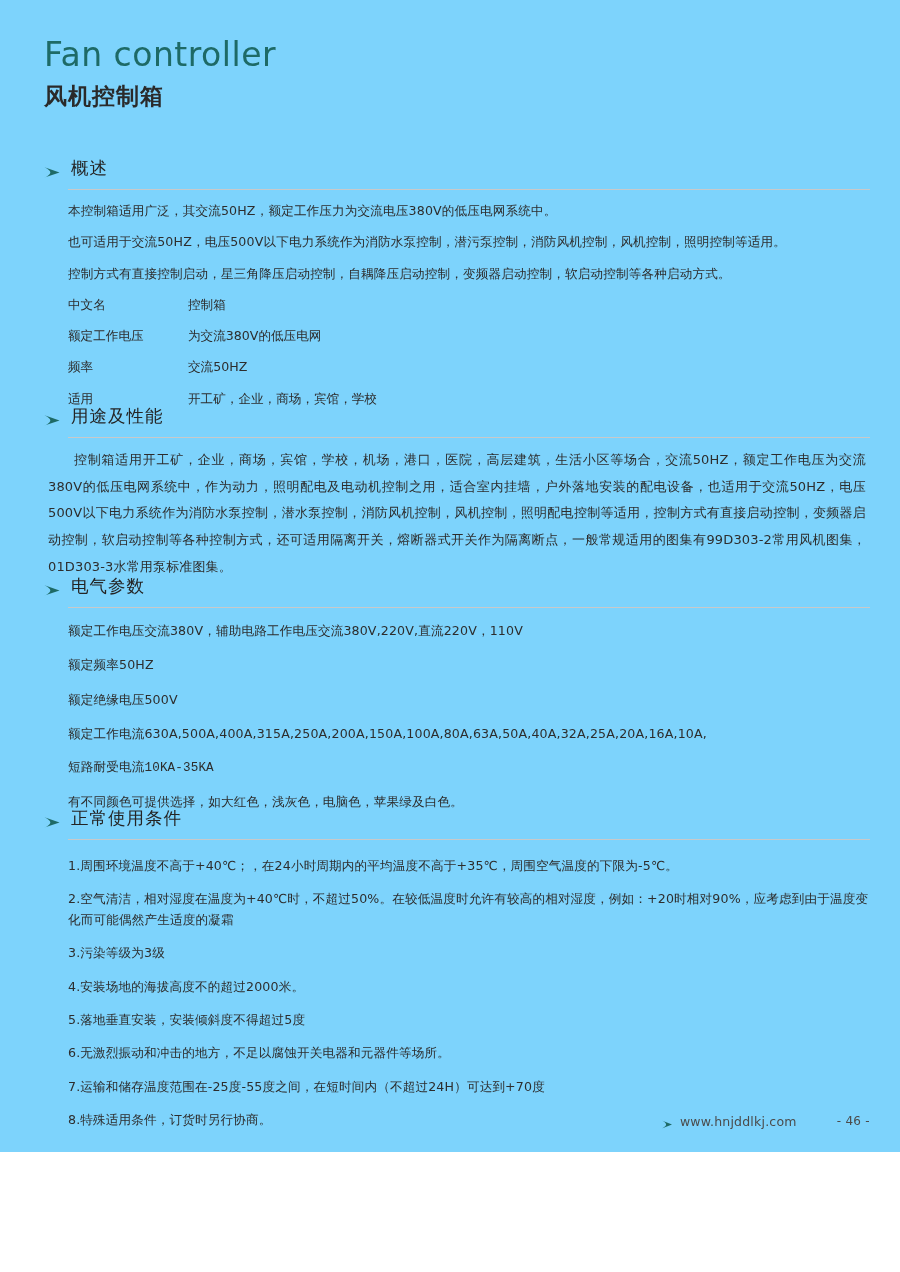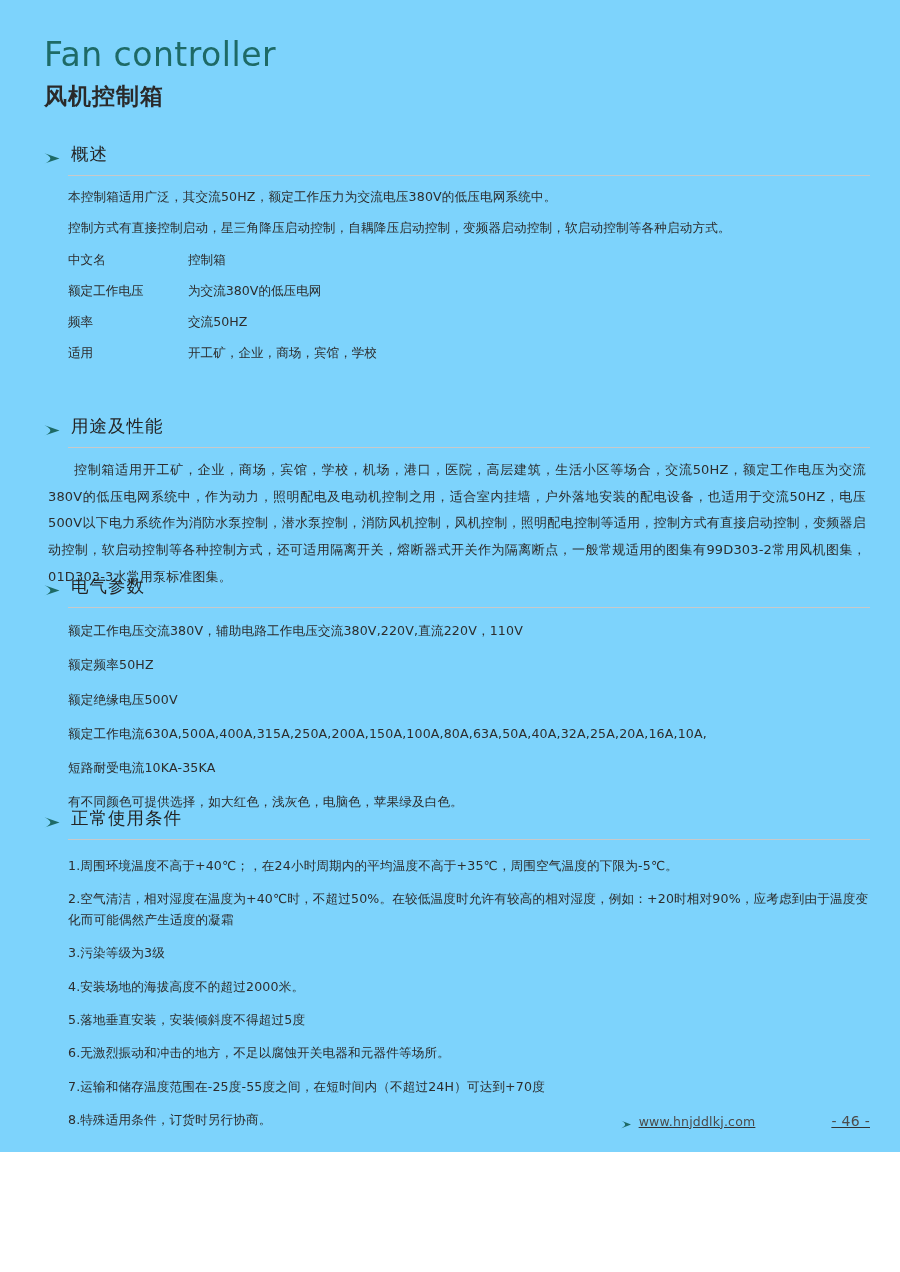--- a/index.html
+++ b/index.html
@@ -131,68 +131,68 @@
   
   .footer {
     position: absolute;
     left: 44px;
     right: 30px;
     bottom: 22px;
     height: 18px;
     display: flex;
     align-items: center;
     justify-content: flex-end;
-    gap: 8px;
-    text-decoration: underline;
+    gap: 0;
   }
   .footer-site {
     display: flex;
     align-items: center;
     gap: 7px;
     font-size: 12.5px;
     color: #4b4b4b;
     letter-spacing: 0.2px;
   }
   .footer-arrow {
     display: inline-block;
     width: 11px;
     height: 9px;
     position: relative;
     top: 0px;
   }
   .footer-page {
-    font-size: 14px;
+    font-size: 12px;
     color: #4b4b4b;
-    margin-left: 68px;
+    margin-left: 40px;
     letter-spacing: 0.3px;
     white-space: nowrap;
   }
 </style>
 </head>
 <body>
 
 <div class="page">
 
   <div class="title-block">
     <div class="title-en">Fan controller</div>
     <div class="title-cn">风机控制箱</div>
   </div>
 
-  <div class="section" style="top:142px;">
+  <div class="section" style="top:156px;">
     <div class="sec-head">
       <span class="arrow-bullet">
         <svg width="17" height="13" viewBox="0 0 17 13" xmlns="http://www.w3.org/2000/svg">
           <path d="M0.5 1.2 L15.5 6.4 L0.5 11.6 C4.8 9.3 6.3 7.9 6.3 6.4 C6.3 4.9 4.8 3.5 0.5 1.2 Z" fill="#1e6a66"></path>
         </svg>
       </span>
       <span class="sec-title">概述</span>
     </div>
     <div class="sec-rule"></div>
     <div class="sec-body">
       <p class="para">本控制箱适用广泛，其交流50HZ，额定工作压力为交流电压380V的低压电网系统中。</p>
+      <p class="para">也可适用于交流50HZ，电压500V以下电力系统作为消防水泵控制，潜污泵控制，消防风机控制，风机控制，照明控制等适用。</p>
       <p class="para">控制方式有直接控制启动，星三角降压启动控制，自耦降压启动控制，变频器启动控制，软启动控制等各种启动方式。</p>
       <div class="spec-list">
         <div class="spec-row">
           <span class="spec-key">中文名</span>
           <span class="spec-val">控制箱</span>
         </div>
         <div class="spec-row">
           <span class="spec-key">额定工作电压</span>
           <span class="spec-val">为交流380V的低压电网</span>
         </div>
@@ -201,21 +201,21 @@
           <span class="spec-val">交流50HZ</span>
         </div>
         <div class="spec-row">
           <span class="spec-key">适用</span>
           <span class="spec-val">开工矿，企业，商场，宾馆，学校</span>
         </div>
       </div>
     </div>
   </div>
 
-  <div class="section" style="top:414px;">
+  <div class="section" style="top:404px;">
     <div class="sec-head">
       <span class="arrow-bullet">
         <svg width="17" height="13" viewBox="0 0 17 13" xmlns="http://www.w3.org/2000/svg">
           <path d="M0.5 1.2 L15.5 6.4 L0.5 11.6 C4.8 9.3 6.3 7.9 6.3 6.4 C6.3 4.9 4.8 3.5 0.5 1.2 Z" fill="#1e6a66"></path>
         </svg>
       </span>
       <span class="sec-title">用途及性能</span>
     </div>
     <div class="sec-rule"></div>
     <div class="sec-body" style="margin-left:0;margin-top:9px;">
@@ -231,21 +231,21 @@
         </svg>
       </span>
       <span class="sec-title">电气参数</span>
     </div>
     <div class="sec-rule"></div>
     <div class="sec-body" style="margin-top:14px;">
       <p class="para" style="margin-bottom:16px;">额定工作电压交流380V，辅助电路工作电压交流380V,220V,直流220V，110V</p>
       <p class="para" style="margin-bottom:16px;">额定频率50HZ</p>
       <p class="para" style="margin-bottom:16px;">额定绝缘电压500V</p>
       <p class="para" style="margin-bottom:16px;">额定工作电流630A,500A,400A,315A,250A,200A,150A,100A,80A,63A,50A,40A,32A,25A,20A,16A,10A,</p>
-      <p class="para" style="margin-bottom:16px;">短路耐受电流10KA-35KA</p>
+      <p class="para" style="margin-bottom:16px;font-family:Liberation Mono, monospace;">短路耐受电流10KA-35KA</p>
       <p class="para">有不同颜色可提供选择，如大红色，浅灰色，电脑色，苹果绿及白色。</p>
     </div>
   </div>
 
   <div class="section" style="top:806px;">
     <div class="sec-head">
       <span class="arrow-bullet">
         <svg width="17" height="13" viewBox="0 0 17 13" xmlns="http://www.w3.org/2000/svg">
           <path d="M0.5 1.2 L15.5 6.4 L0.5 11.6 C4.8 9.3 6.3 7.9 6.3 6.4 C6.3 4.9 4.8 3.5 0.5 1.2 Z" fill="#1e6a66"></path>
         </svg>

